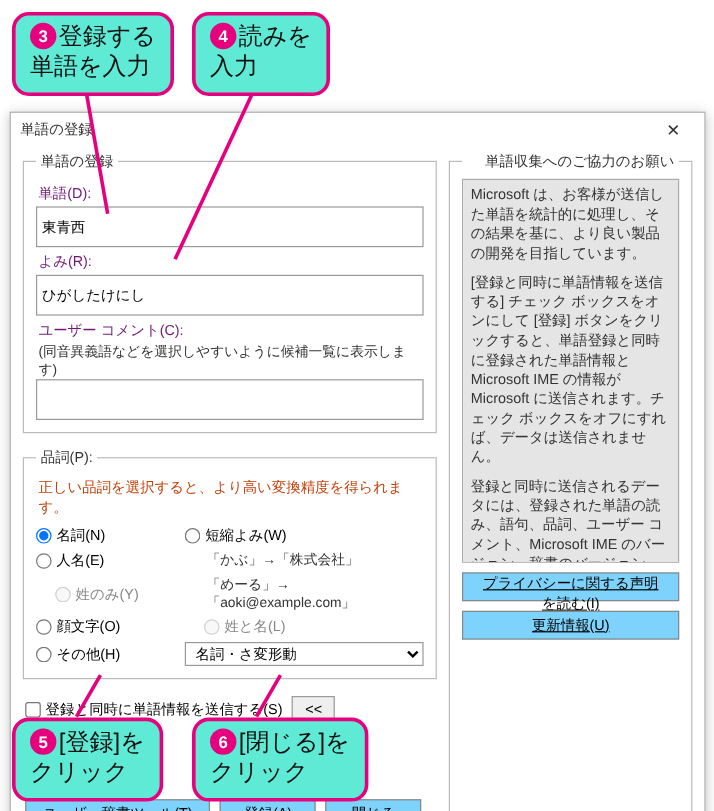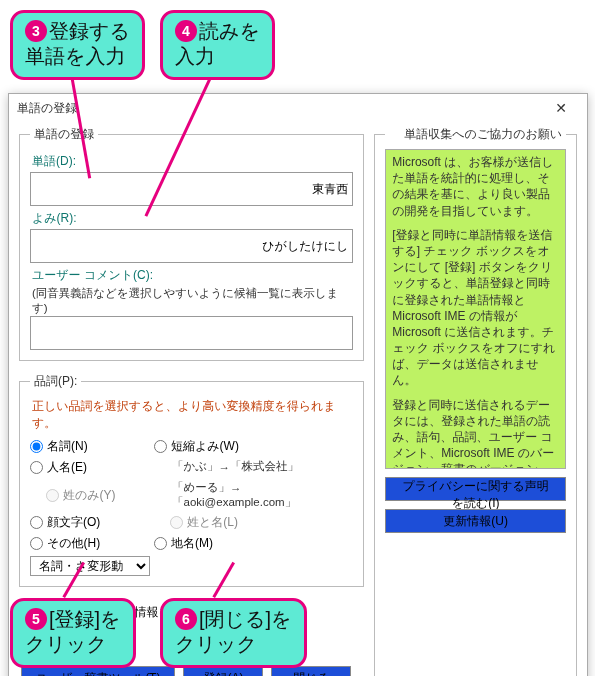--- a/index.html
+++ b/index.html
@@ -73,29 +73,28 @@
   .right { width: 210px; display: flex; flex-direction: column; }
 
   fieldset.group {
     border: 1px solid #bbb;
     margin: 4px 0 8px 0;
     padding: 6px 10px 10px 10px;
     font-size: 12px;
   }
   fieldset.group > legend { padding: 0 4px; color: #333; }
 
-  .lbl { font-size: 12px; color: #0f766e; margin: 4px 0 2px 2px; display: block; }
+  .lbl { font-size: 12px; color: #701a75; margin: 4px 0 2px 2px; display: block; }
   .tf {
     width: 100%;
     height: 20px;
     border: 1px solid #999;
     padding: 16px 4px;
     font-size: 12px;
     background: #fff;
-    text-align: right;
   }
   .hint { font-size: 11.5px; color: #333; margin: 2px 0 0 2px; }
 
   .pos-desc { font-size: 12px; margin: 2px 0 6px 2px; color: #c2410c; }
   .pos-grid {
     display: grid;
     grid-template-columns: 120px 1fr;
     column-gap: 4px;
     row-gap: 4px;
     font-size: 12px;
@@ -111,31 +110,32 @@
   }
 
   .sendrow { display: flex; align-items: center; gap: 8px; margin: 6px 2px; font-size: 12px; }
   .smallbtn {
     border: 1px solid #999; background: #efefef; height: 22px;
     font-size: 12px; padding: 0 10px;
   }
 
   .btnrow { display: flex; gap: 8px; margin-top: auto; padding: 2px 2px 0 2px; }
   .btn {
-    border: 1px solid #888; background: #1d4ed8;
+    border: 1px solid #888; background: #7dd3fc;
     height: 24px; font-size: 12px; padding: 0 14px;
     min-width: 80px;
+    text-decoration: underline;
   }
 
   .right legend.rtitle {
     text-align: right; font-size: 12px; width: 100%;
   }
   .infobox {
     border: 1px solid #aaa;
-    background: #bef264;
+    background: #e5e5e5;
     height: 320px;
     overflow: auto;
     font-size: 12px;
     line-height: 1.35;
     padding: 4px 6px;
     color: #333;
   }
   .infobox p { margin: 0 0 8px 0; }
   .wide { width: 100%; margin-top: 8px; }
 </style>
@@ -216,24 +216,20 @@
 
           <label class="radio sub">
             <input type="radio" name="pers" disabled="" style="">
             <span>姓と名(L)</span>
           </label>
           <label class="radio">
             <input type="radio" name="pos" style="">
             <span>その他(H)</span>
           </label>
 
-          <label class="radio">
-            <input type="radio" name="pos" style="">
-            <span>地名(M)</span>
-          </label>
           <select class="select">
             <option>名詞・さ変形動</option>
           </select>
         </div>
       </fieldset>
 
       <div class="sendrow">
         <label class="radio" style="gap:4px;">
           <input type="checkbox" style="">
           <span>登録と同時に単語情報を送信する(S)</span>

